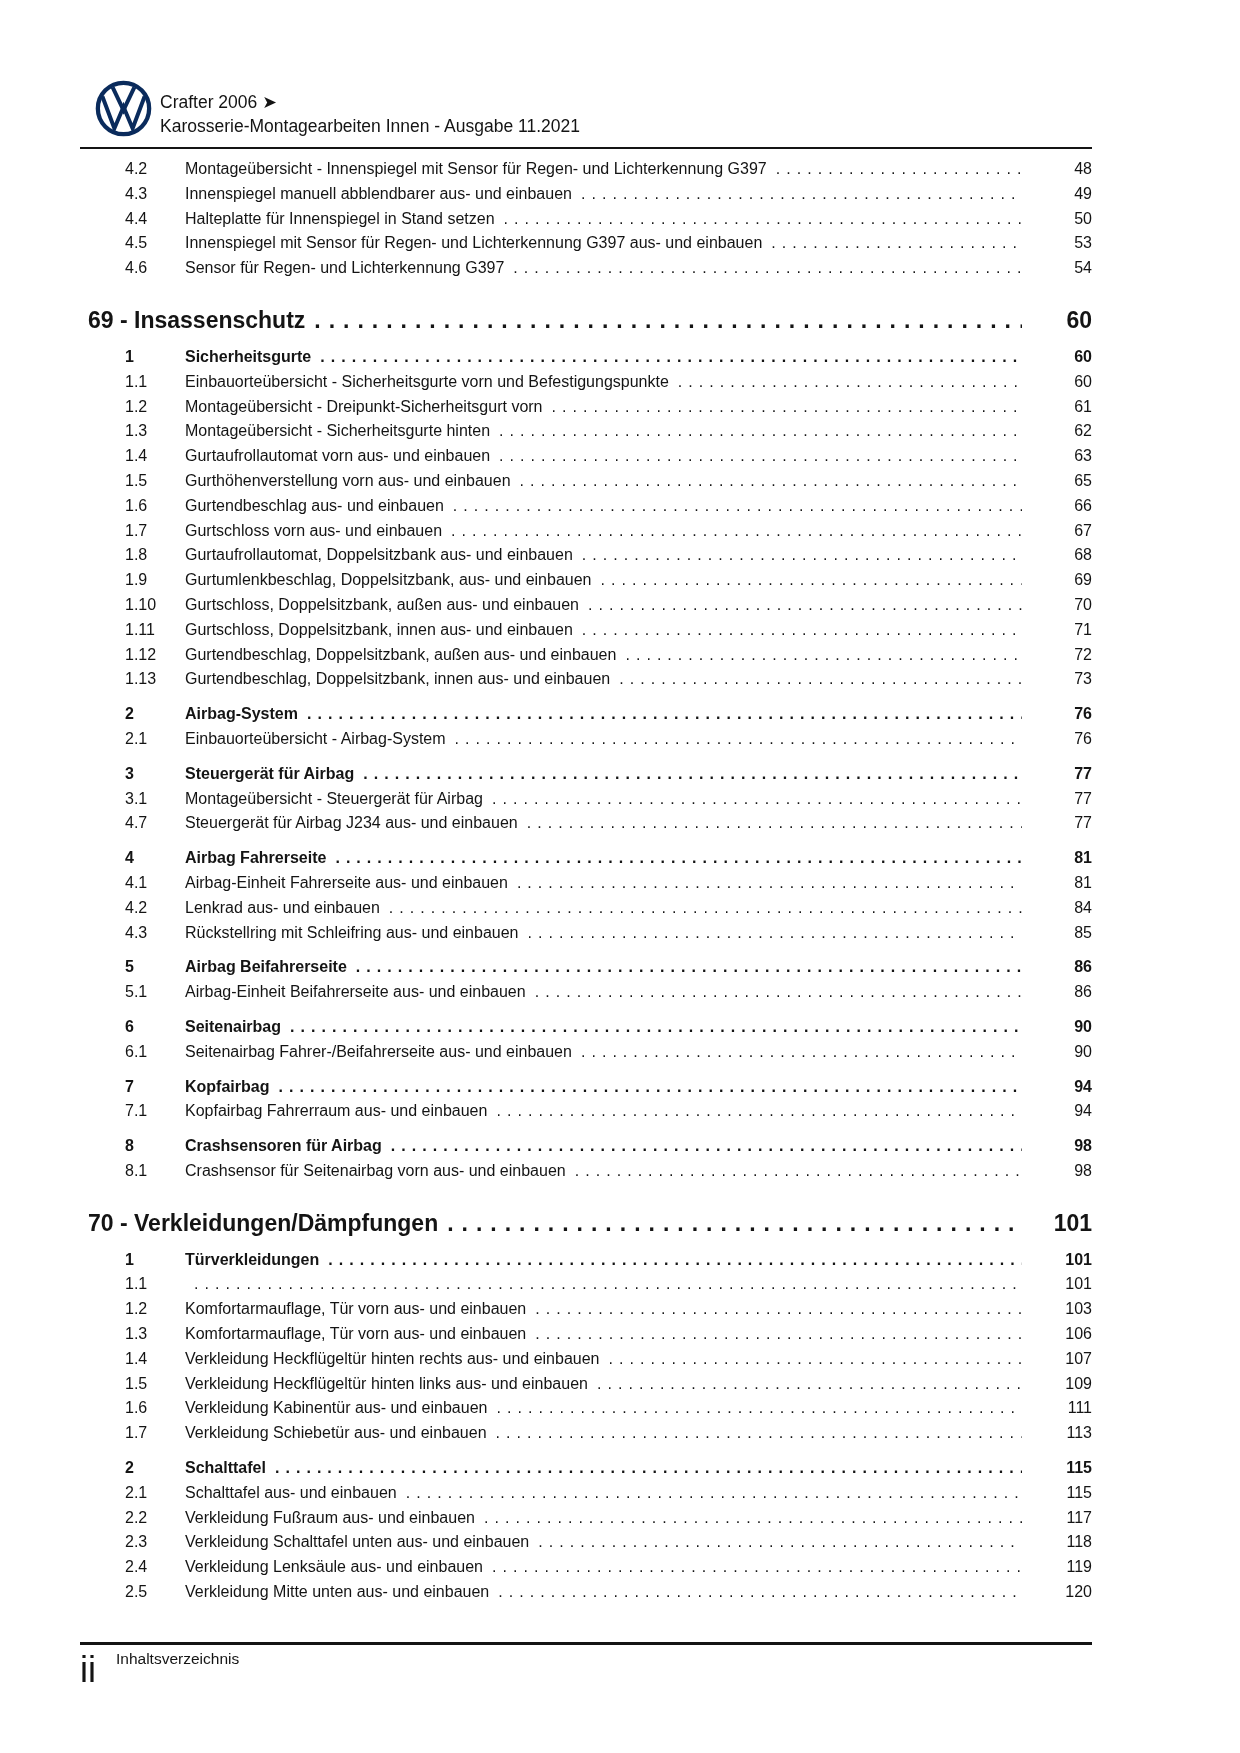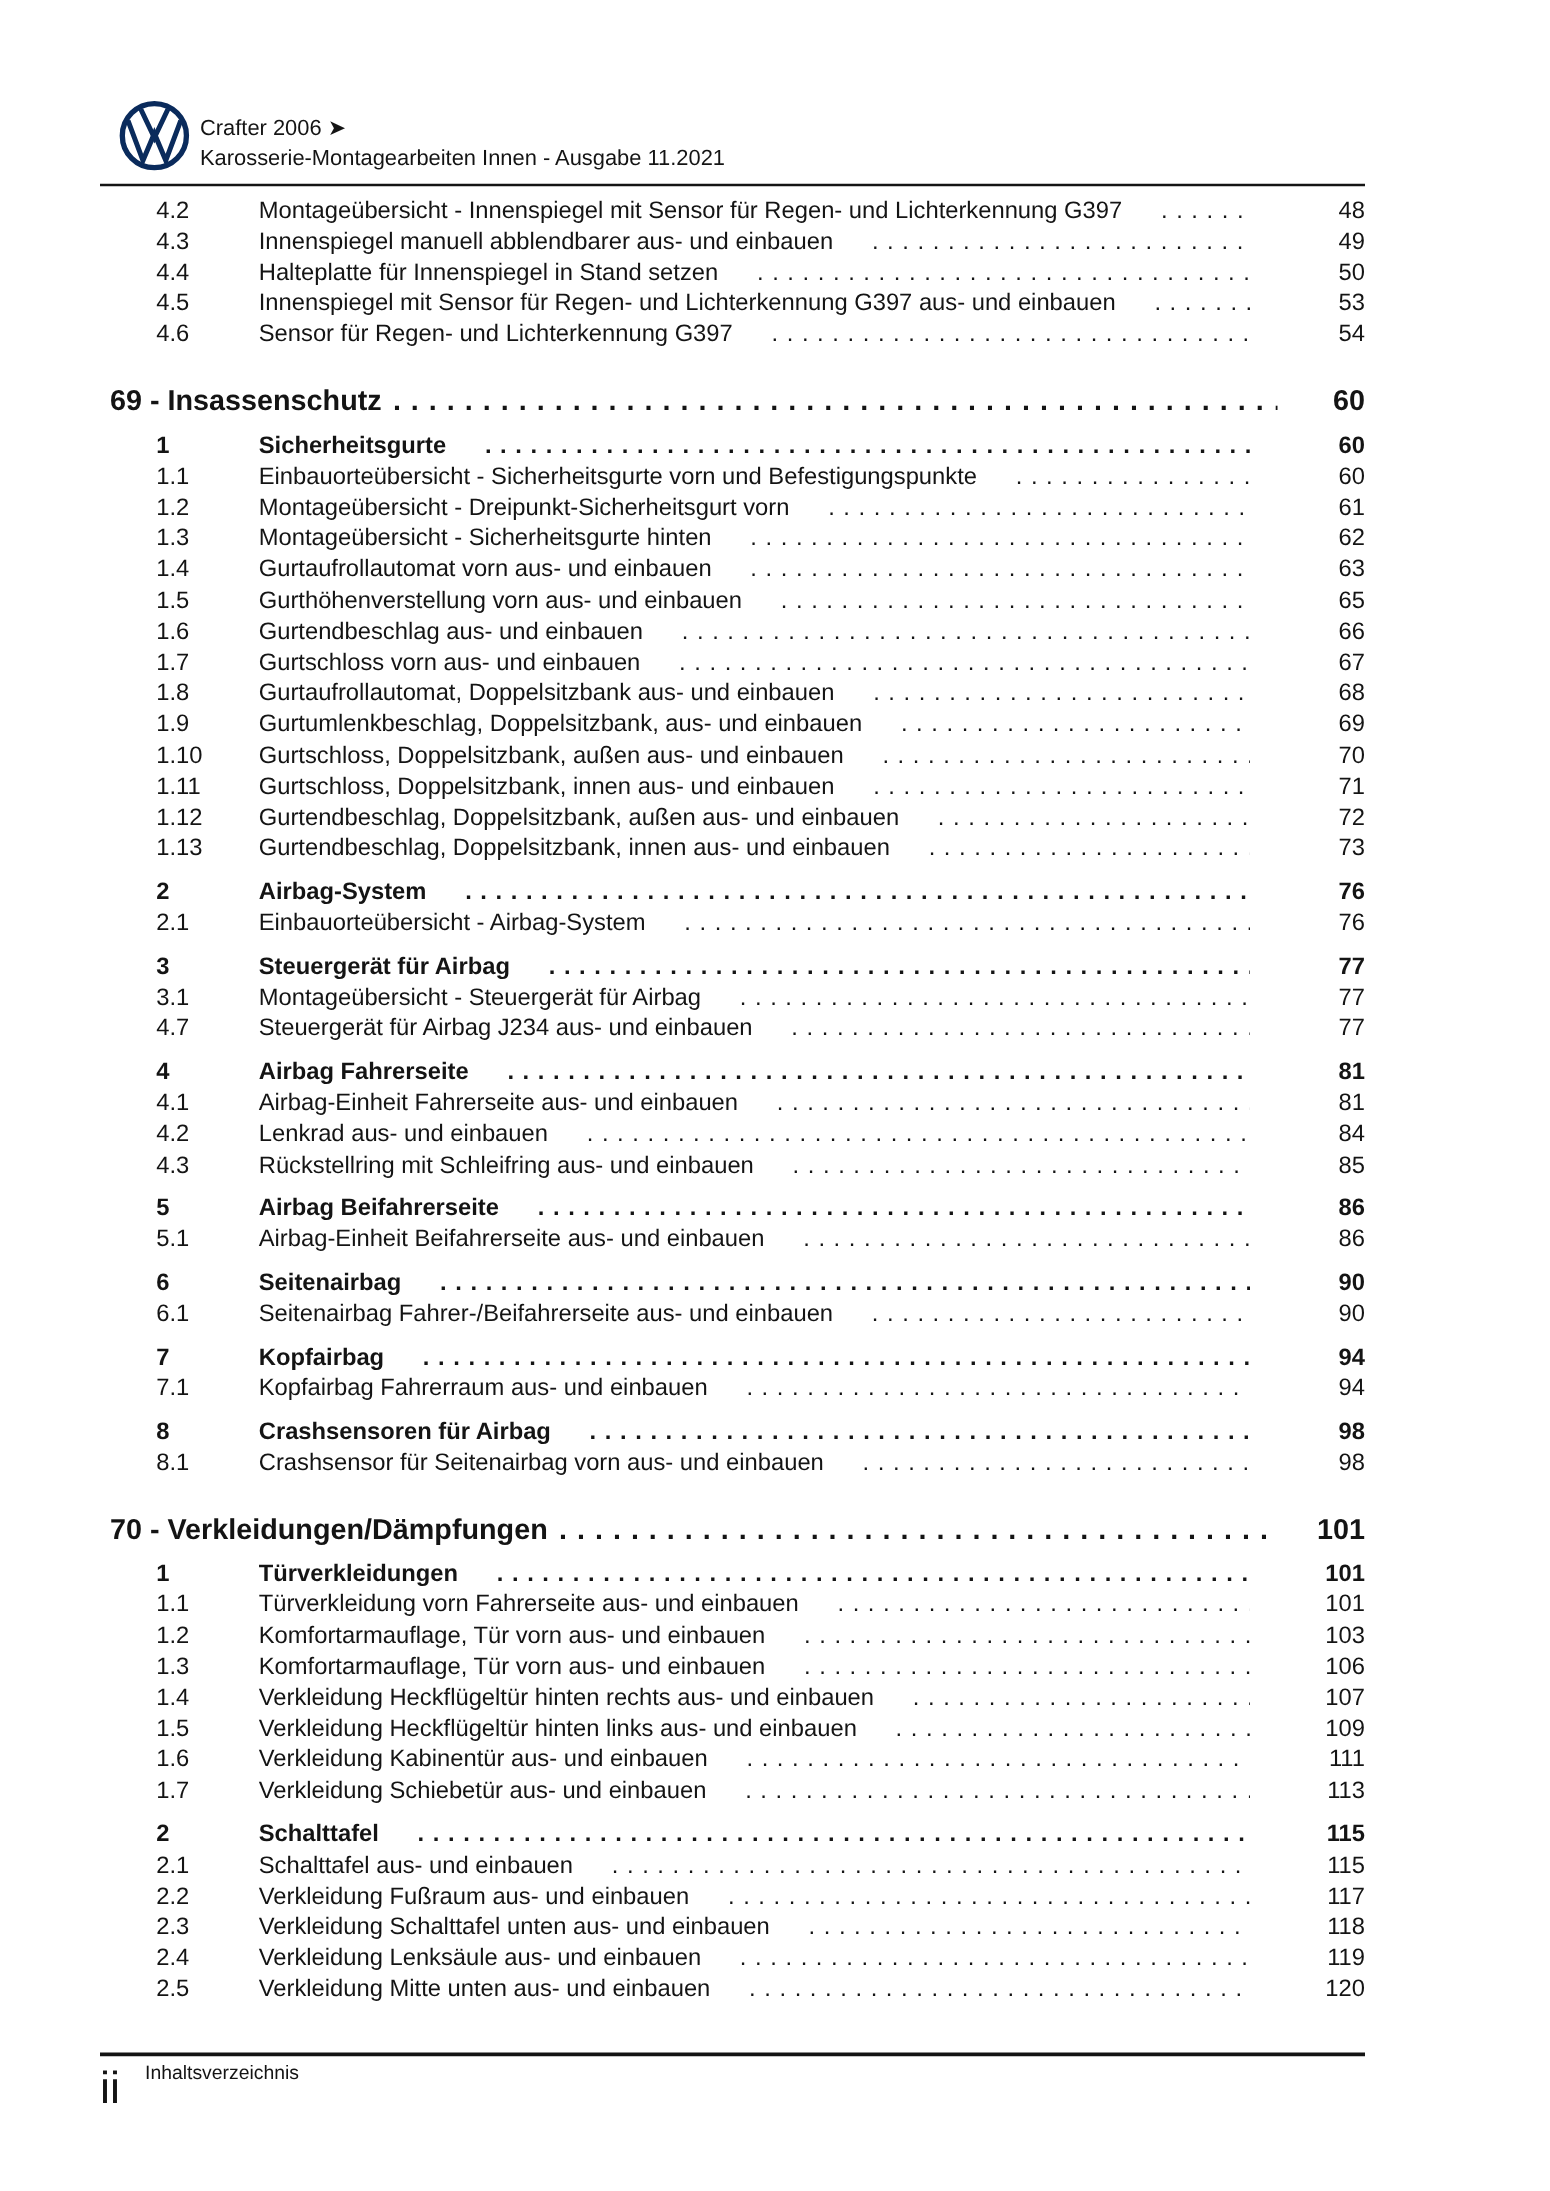--- a/index.html
+++ b/index.html
@@ -27,23 +27,22 @@
     position:absolute; left:80px; top:147px; width:1012px;
     border-top:2px solid #141414; height:0;
   }
 
   
   .toc {
     position:absolute; left:80px; top:157px; width:1012px;
   }
   .row {
     display:flex; align-items:center;
-    font-size:19px; line-height:24.8px;
+    font-size:16px; line-height:24.8px;
     padding-left:45px;
-    gap:22px;
   }
   .row.bold { font-weight:bold; margin-top:10px; }
   .chapter-row {
     display:flex; align-items:flex-end;
     font-size:23px; font-weight:bold; line-height:30px;
     margin:24px 0 10px 0; padding-left:8px;
   }
   .num { flex:none; width:60px; white-space:nowrap; }
   .title { flex:none; white-space:nowrap; }
   .dots {
@@ -312,21 +311,20 @@
         <span class="page-num">101</span>
       </div>
       <div class="row bold">
         <span class="num">1</span>
         <span class="title">Türverkleidungen</span>
         <span class="dots">. . . . . . . . . . . . . . . . . . . . . . . . . . . . . . . . . . . . . . . . . . . . . . . . . . . . . . . . . . . . . . . . . . . . . . . . . . . . . . . . . . . . . . . . . . . . . . . . . . . . . . . . . . . . . . . . . . . . . . . . . . . . . . . . . . . . . . . . . . . . . . . . . . . . . . . . . . . . . . . .</span>
         <span class="page-num">101</span>
       </div>
       <div class="row">
         <span class="num">1.1</span>
-        <span class="title">Türverkleidung vorn Fahrerseite aus- und einbauen</span>
         <span class="dots">. . . . . . . . . . . . . . . . . . . . . . . . . . . . . . . . . . . . . . . . . . . . . . . . . . . . . . . . . . . . . . . . . . . . . . . . . . . . . . . . . . . . . . . . . . . . . . . . . . . . . . . . . . . . . . . . . . . . . . . . . . . . . . . . . . . . . . . . . . . . . . . . . . . . . . . . . . . . . . . .</span>
         <span class="page-num">101</span>
       </div>
       <div class="row">
         <span class="num">1.2</span>
         <span class="title">Komfortarmauflage, Tür vorn aus- und einbauen</span>
         <span class="dots">. . . . . . . . . . . . . . . . . . . . . . . . . . . . . . . . . . . . . . . . . . . . . . . . . . . . . . . . . . . . . . . . . . . . . . . . . . . . . . . . . . . . . . . . . . . . . . . . . . . . . . . . . . . . . . . . . . . . . . . . . . . . . . . . . . . . . . . . . . . . . . . . . . . . . . . . . . . . . . . .</span>
         <span class="page-num">103</span>
       </div>
       <div class="row">

